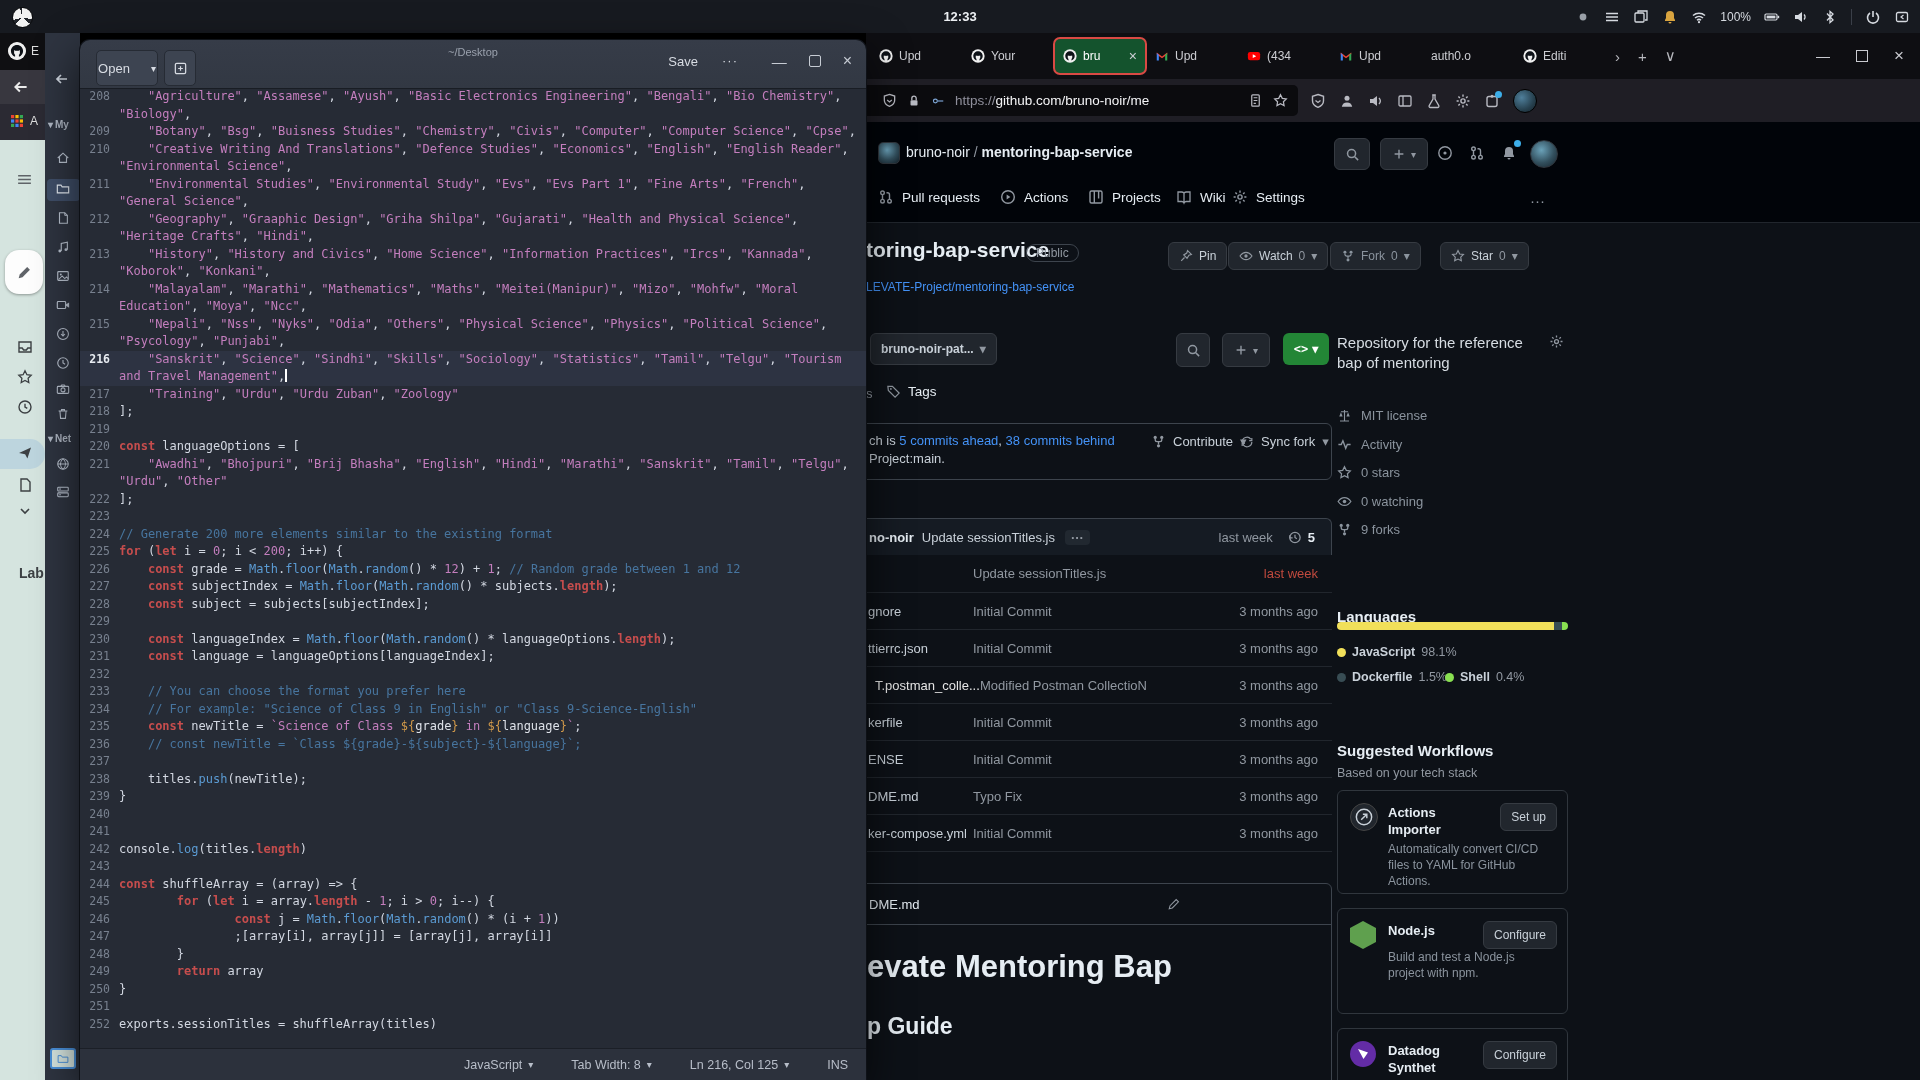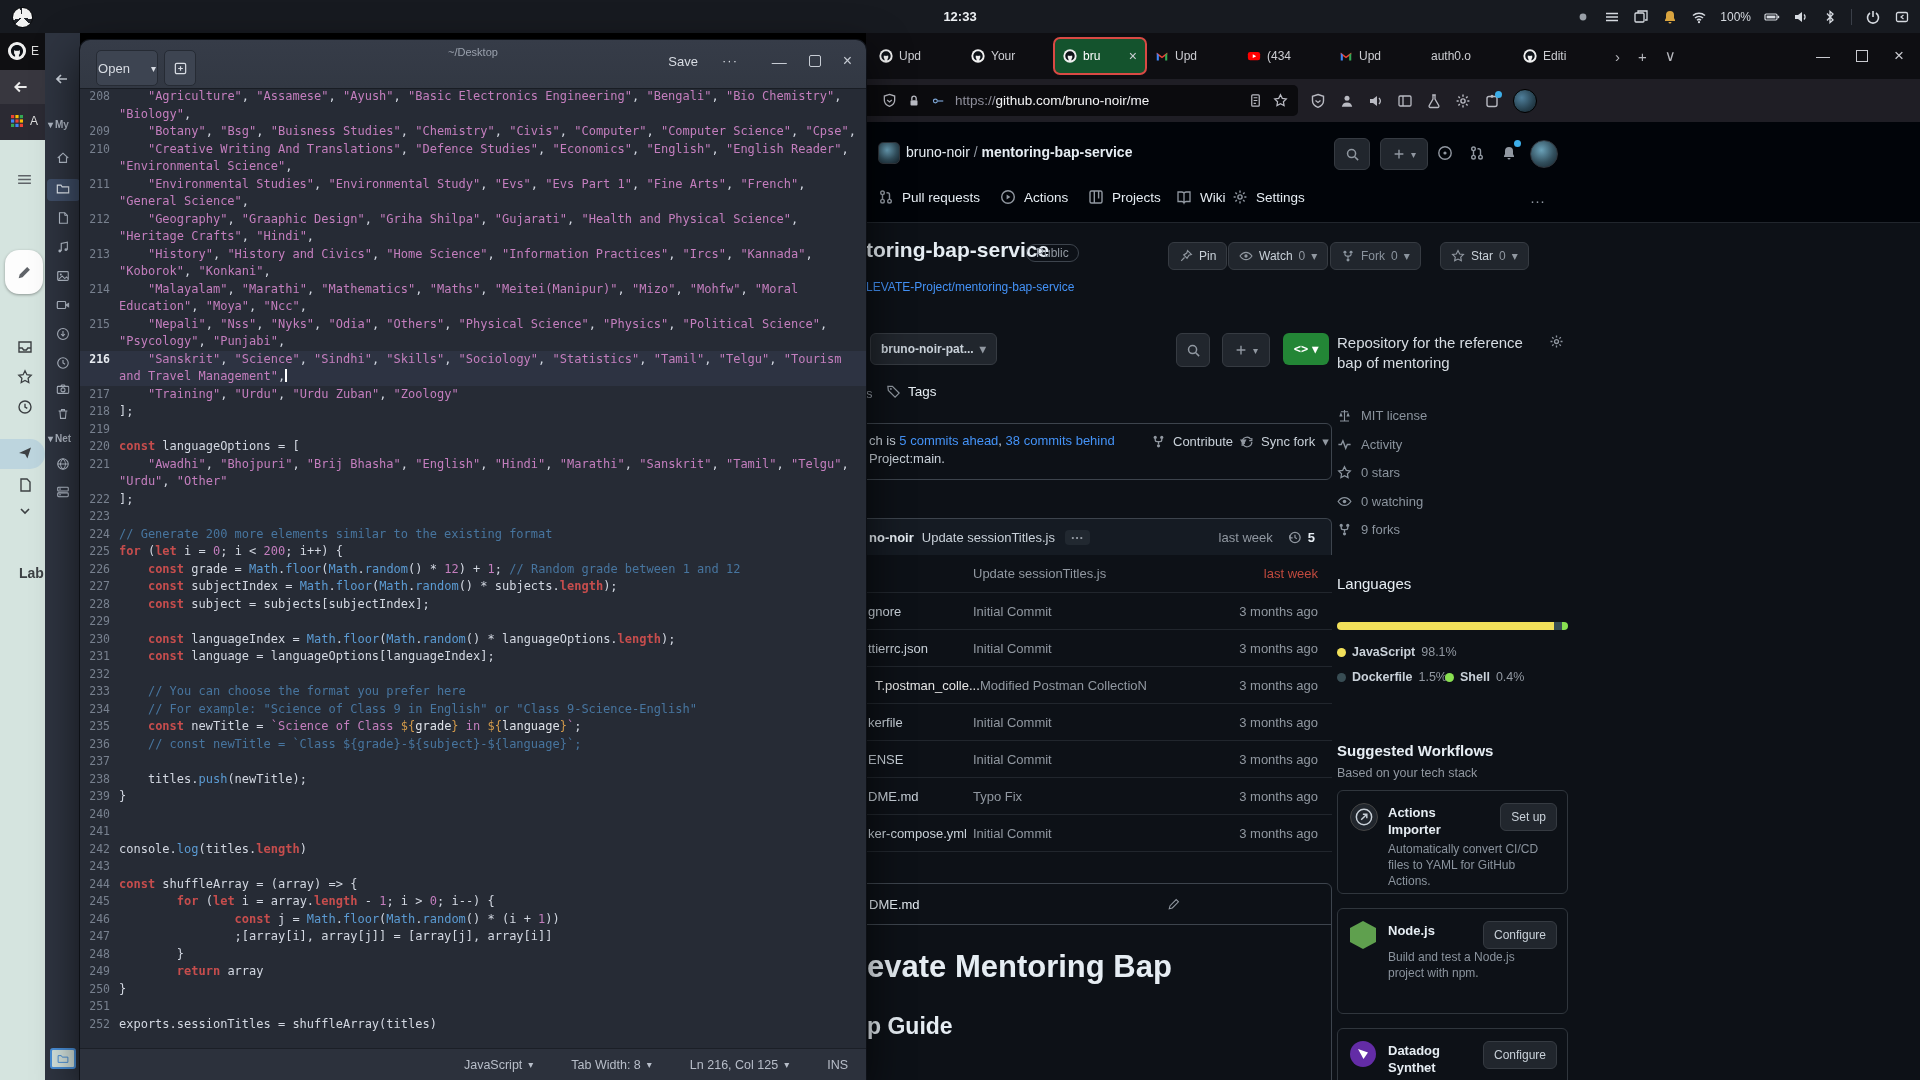--- a/index.html
+++ b/index.html
@@ -797,21 +797,21 @@
             <div style="position: absolute; left: 0px; top: 400px; display: flex; gap: 9px; align-items: center; color: rgb(139, 148, 158); font-size: 13px;">
               <svg width="15" height="15" viewBox="0 0 16 16" style="color:#8b949e">
                 <circle cx="4.5" cy="3.6" r="1.7" fill="currentColor"></circle>
                 <circle cx="11.5" cy="3.6" r="1.7" fill="currentColor"></circle>
                 <circle cx="8" cy="12.6" r="1.7" fill="currentColor"></circle>
                 <path d="M4.5 5.3v.8a2 2 0 002 2h3a2 2 0 002-2v-.8M8 8.3v2.5" fill="none" stroke="currentColor" stroke-width="1.4"></path>
               </svg>
               <span>9 forks</span>
             </div>
           </div>
-        <div class="abs" style="left:0;top:453px;font-size:15px;font-weight:normal;">Languages</div>
+        <div class="abs" style="left:0;top:486px;font-size:15px;font-weight:bold;">Languages</div>
         <div class="abs" style="left:0;top:500px;width:231px;height:8px;border-radius:4px;overflow:hidden;display:flex;" id="gh-langbar">
             <div style="width: 94%; background: rgb(241, 224, 90);"></div>
             <div style="width: 3.5%; background: rgb(56, 77, 84);"></div>
             <div style="width: 2.5%; background: rgb(137, 224, 81);"></div>
           </div>
         <div id="gh-legend">
             <div style="position: absolute; left: 0px; top: 523px; display: flex; align-items: center; gap: 6px; font-size: 12.5px;">
               <span style="width:9px;height:9px;border-radius:50%;background:#f1e05a;"></span>
               <span style="color:#c9d1d9;font-weight:bold;">JavaScript</span>
               <span class="ghmut">98.1%</span>

